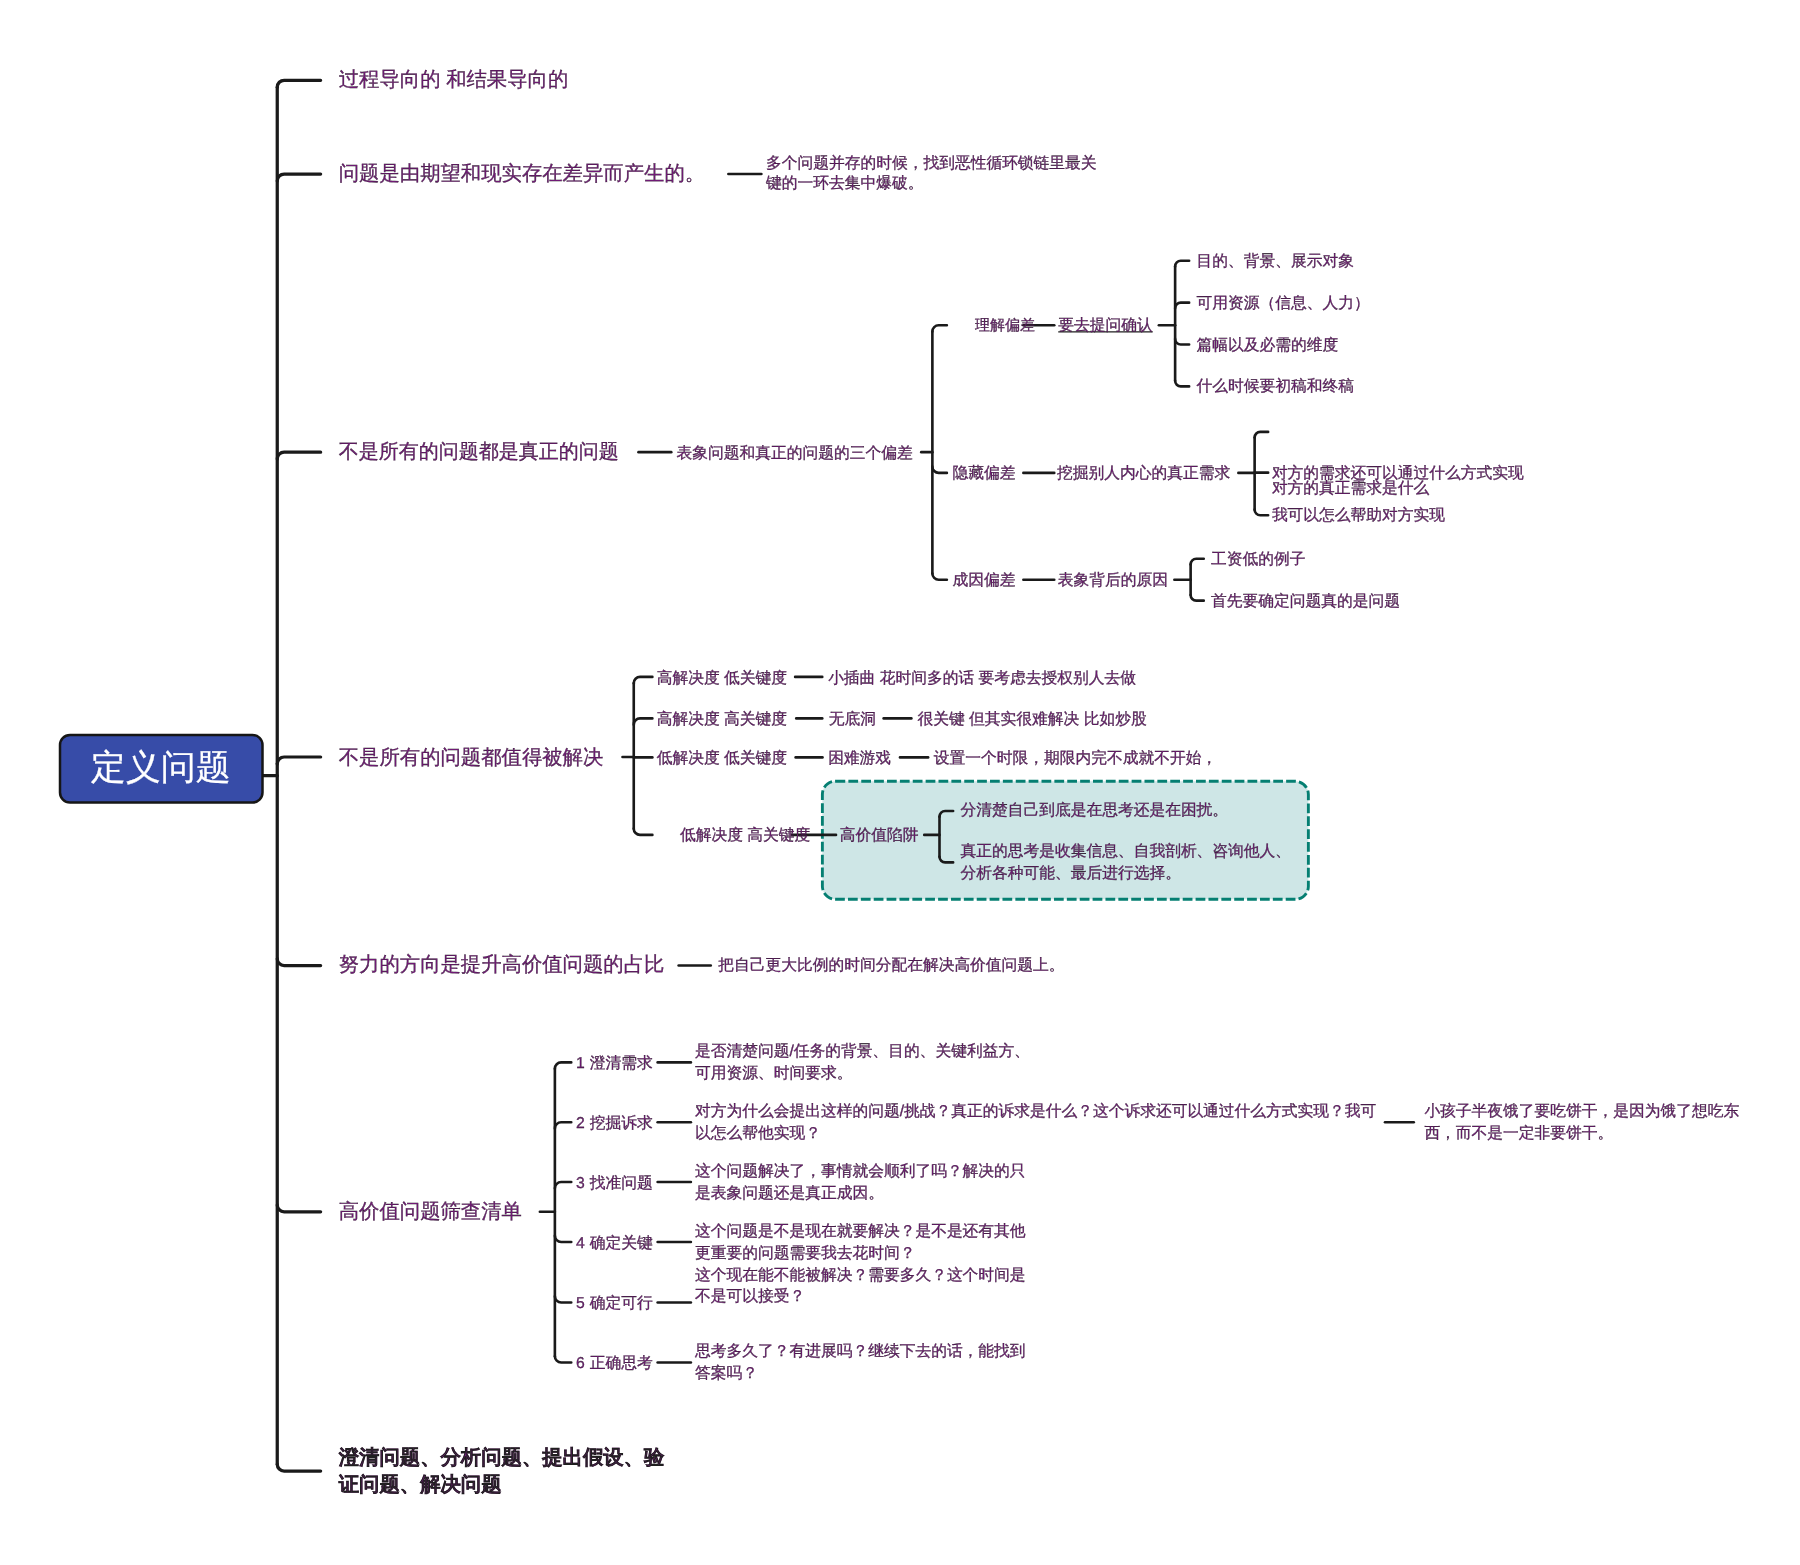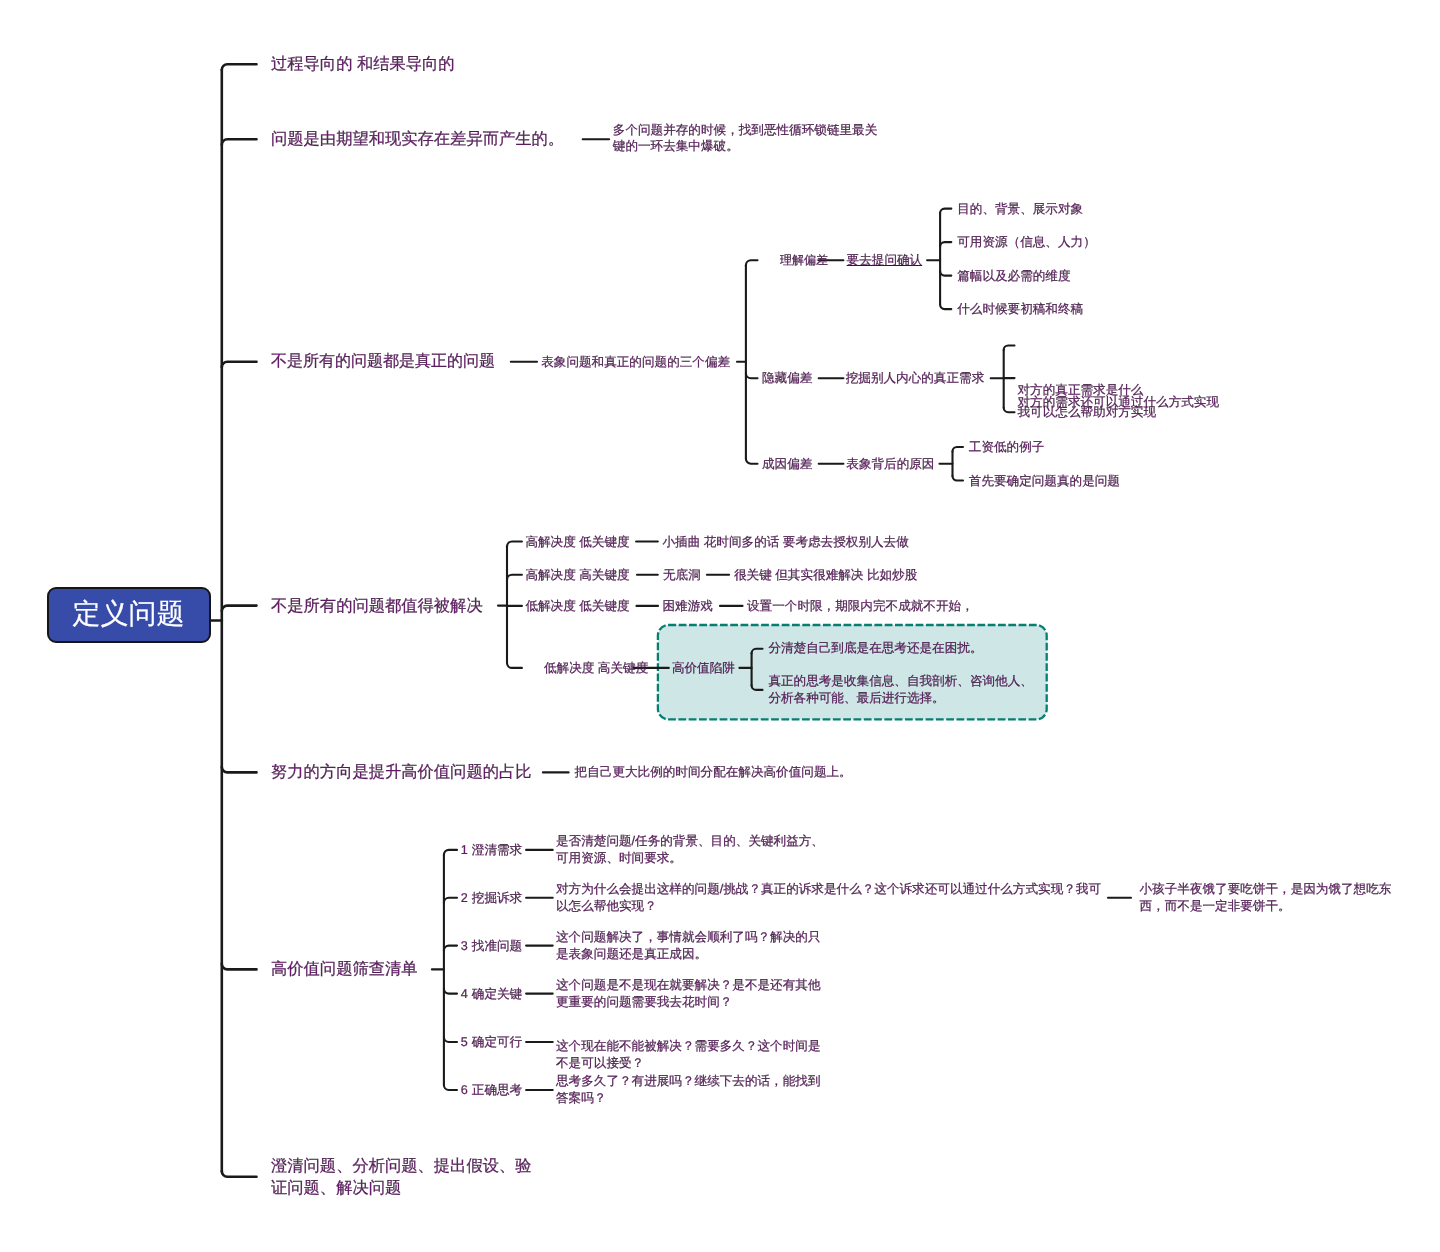--- a/index.html
+++ b/index.html
@@ -95,35 +95,35 @@
     </svg>
   <div id="root-node" class="root-node" style="left: 46.5px; top: 587px; width: 164px; height: 56px; background: rgb(55, 76, 168); border-color: rgb(22, 22, 22);">
       <span>定义问题</span>
     </div>
 <div class="node" style="left: 271px; font-size: 16.3px; line-height: 22px; top: 53.2px;">过程导向的 和结果导向的</div>
     <div class="node" style="left: 271px; font-size: 16.3px; line-height: 22px; top: 128.2px;">问题是由期望和现实存在差异而产生的。</div>
     <div class="node" style="left: 271px; font-size: 16px; line-height: 22px; top: 350.7px;">不是所有的问题都是真正的问题</div>
     <div class="node" style="left: 271px; font-size: 16.3px; line-height: 22px; top: 594.6px;">不是所有的问题都值得被解决</div>
     <div class="node" style="left: 271px; font-size: 16.3px; line-height: 22px; top: 761.4px;">努力的方向是提升高价值问题的占比</div>
     <div class="node" style="left: 271px; font-size: 16.3px; line-height: 22px; top: 958.4px;">高价值问题筛查清单</div>
-    <div class="node" style="left: 271px; font-size: 16.3px; line-height: 22px; top: 1154.8px;">澄清问题、分析问题、提出假设、验
+    <div class="node" style="left: 271px; font-size: 16.3px; line-height: 22px; top: 1154.8px; font-weight: bold;">澄清问题、分析问题、提出假设、验
 证问题、解决问题</div>
     <div class="node" style="left: 612.8px; font-size: 12.6px; line-height: 15.8px; top: 123.4px;">多个问题并存的时候，找到恶性循环锁链里最关
 键的一环去集中爆破。</div>
     <div class="node" style="left: 541.2px; font-size: 12.6px; line-height: 16px; top: 353.7px;">表象问题和真正的问题的三个偏差</div>
     <div class="node" style="left: 780px; font-size: 12px; line-height: 16px; top: 252.2px;">理解偏差</div>
     <div class="node" style="left: 846.6px; font-size: 12.6px; line-height: 16px; top: 252.2px; text-decoration: underline;">要去提问确认</div>
     <div class="node" style="left: 957.2px; font-size: 12.6px; line-height: 16px; top: 200.6px;">目的、背景、展示对象</div>
     <div class="node" style="left: 957.2px; font-size: 12.6px; line-height: 16px; top: 234.1px;">可用资源（信息、人力）</div>
     <div class="node" style="left: 957.2px; font-size: 12.6px; line-height: 16px; top: 267.6px;">篇幅以及必需的维度</div>
     <div class="node" style="left: 957.2px; font-size: 12.6px; line-height: 16px; top: 301.1px;">什么时候要初稿和终稿</div>
     <div class="node" style="left: 762px; font-size: 12.6px; line-height: 16px; top: 370.3px;">隐藏偏差</div>
     <div class="node" style="left: 845.7px; font-size: 12.6px; line-height: 16px; top: 370.3px;">挖掘别人内心的真正需求</div>
     <div class="node" style="left: 1017.5px; font-size: 12.6px; line-height: 16px; top: 337.5px; margin-top: 44px;">对方的真正需求是什么</div>
-    <div class="node" style="left: 1017.5px; font-size: 12.6px; line-height: 16px; top: 370.1px; margin-top: 24px;">对方的需求还可以通过什么方式实现</div>
+    <div class="node" style="left: 1017.5px; font-size: 12.6px; line-height: 16px; top: 370.1px;">对方的需求还可以通过什么方式实现</div>
     <div class="node" style="left: 1017.5px; font-size: 12.6px; line-height: 16px; top: 404.2px;">我可以怎么帮助对方实现</div>
     <div class="node" style="left: 762px; font-size: 12.6px; line-height: 16px; top: 455.8px;">成因偏差</div>
     <div class="node" style="left: 846.3px; font-size: 12.6px; line-height: 16px; top: 455.8px;">表象背后的原因</div>
     <div class="node" style="left: 968.8px; font-size: 12.6px; line-height: 16px; top: 439px;">工资低的例子</div>
     <div class="node" style="left: 968.8px; font-size: 12.6px; line-height: 16px; top: 472.5px;">首先要确定问题真的是问题</div>
     <div class="node" style="left: 525.4px; font-size: 12.6px; line-height: 16px; top: 533.5px;">高解决度 低关键度</div>
     <div class="node" style="left: 525.4px; font-size: 12.6px; line-height: 16px; top: 566.7px;">高解决度 高关键度</div>
     <div class="node" style="left: 525.4px; font-size: 12.6px; line-height: 16px; top: 597.9px;">低解决度 低关键度</div>
     <div class="node" style="left: 544px; font-size: 12.6px; line-height: 16px; top: 659.9px;">低解决度 高关键度</div>
     <div class="node" style="left: 662.5px; font-size: 12.6px; line-height: 16px; top: 533.5px;">小插曲 花时间多的话 要考虑去授权别人去做</div>
@@ -149,19 +149,19 @@
     <div class="node" style="left: 460.8px; font-size: 12.6px; line-height: 16px; top: 937.6px;">3</div>
     <div class="node" style="left: 471.8px; font-size: 12.6px; line-height: 16px; top: 937.6px;">找准问题</div>
     <div class="node" style="left: 556px; font-size: 12.6px; line-height: 17px; top: 928.6px;">这个问题解决了，事情就会顺利了吗？解决的只
 是表象问题还是真正成因。</div>
     <div class="node" style="left: 460.8px; font-size: 12.6px; line-height: 16px; top: 985.6px;">4</div>
     <div class="node" style="left: 471.8px; font-size: 12.6px; line-height: 16px; top: 985.6px;">确定关键</div>
     <div class="node" style="left: 556px; font-size: 12.6px; line-height: 17px; top: 976.6px;">这个问题是不是现在就要解决？是不是还有其他
 更重要的问题需要我去花时间？</div>
     <div class="node" style="left: 460.8px; font-size: 12.6px; line-height: 16px; top: 1034px;">5</div>
     <div class="node" style="left: 471.8px; font-size: 12.6px; line-height: 16px; top: 1034px;">确定可行</div>
-    <div class="node" style="left: 556px; font-size: 12.6px; line-height: 17px; top: 1038px;">这个现在能不能被解决？需要多久？这个时间是
+    <div class="node" style="left: 556px; font-size: 12.6px; line-height: 17px; top: 1012px;">这个现在能不能被解决？需要多久？这个时间是
 不是可以接受？</div>
     <div class="node" style="left: 460.8px; font-size: 12.6px; line-height: 16px; top: 1082px;">6</div>
     <div class="node" style="left: 471.8px; font-size: 12.6px; line-height: 16px; top: 1082px;">正确思考</div>
     <div class="node" style="left: 556px; font-size: 12.6px; line-height: 17px; top: 1073px;">思考多久了？有进展吗？继续下去的话，能找到
 答案吗？</div>
   </div>
 
 </body></html>

